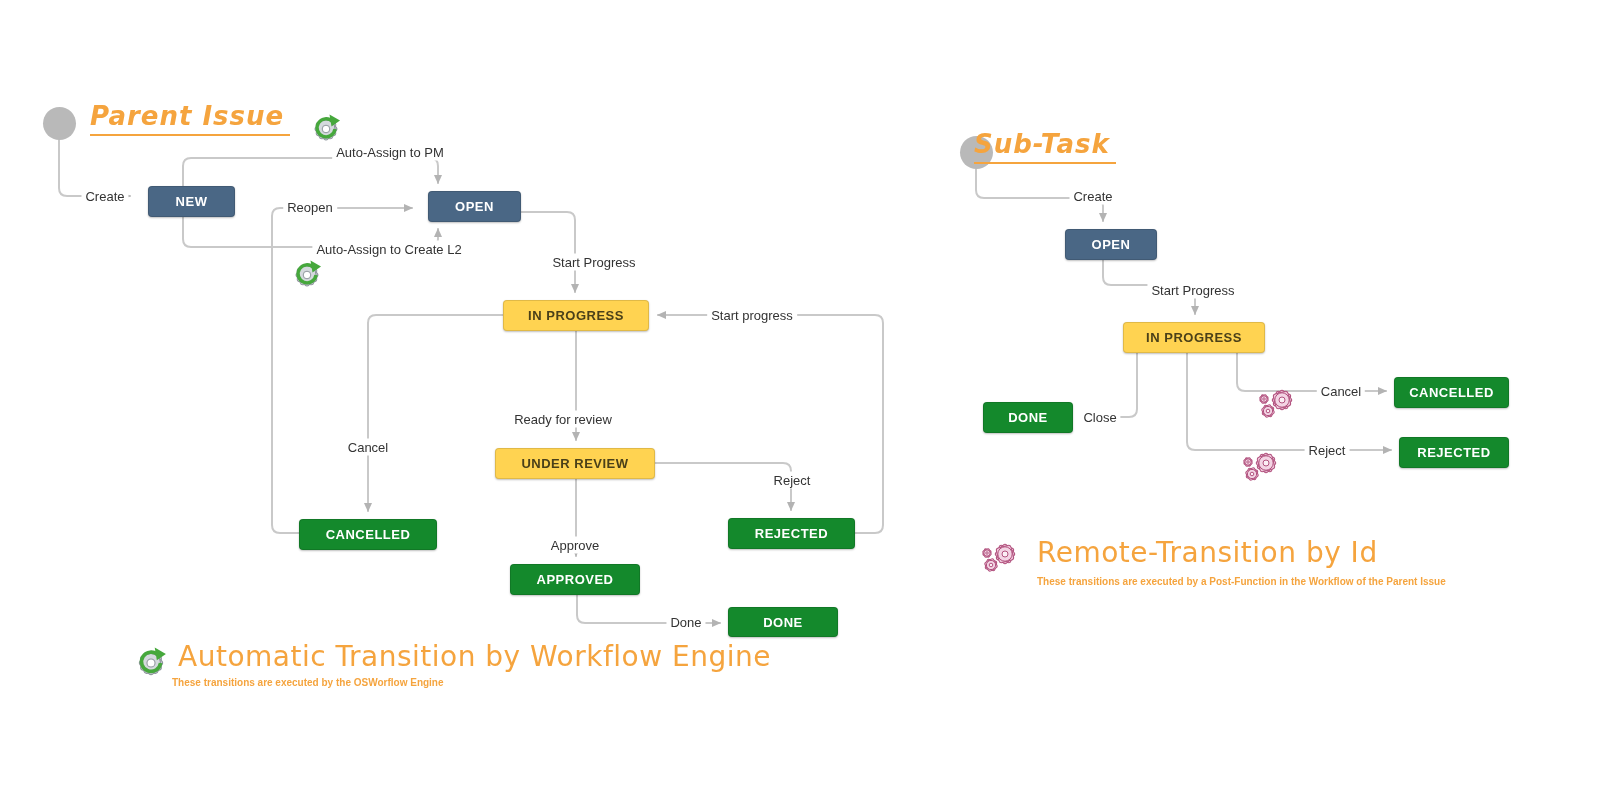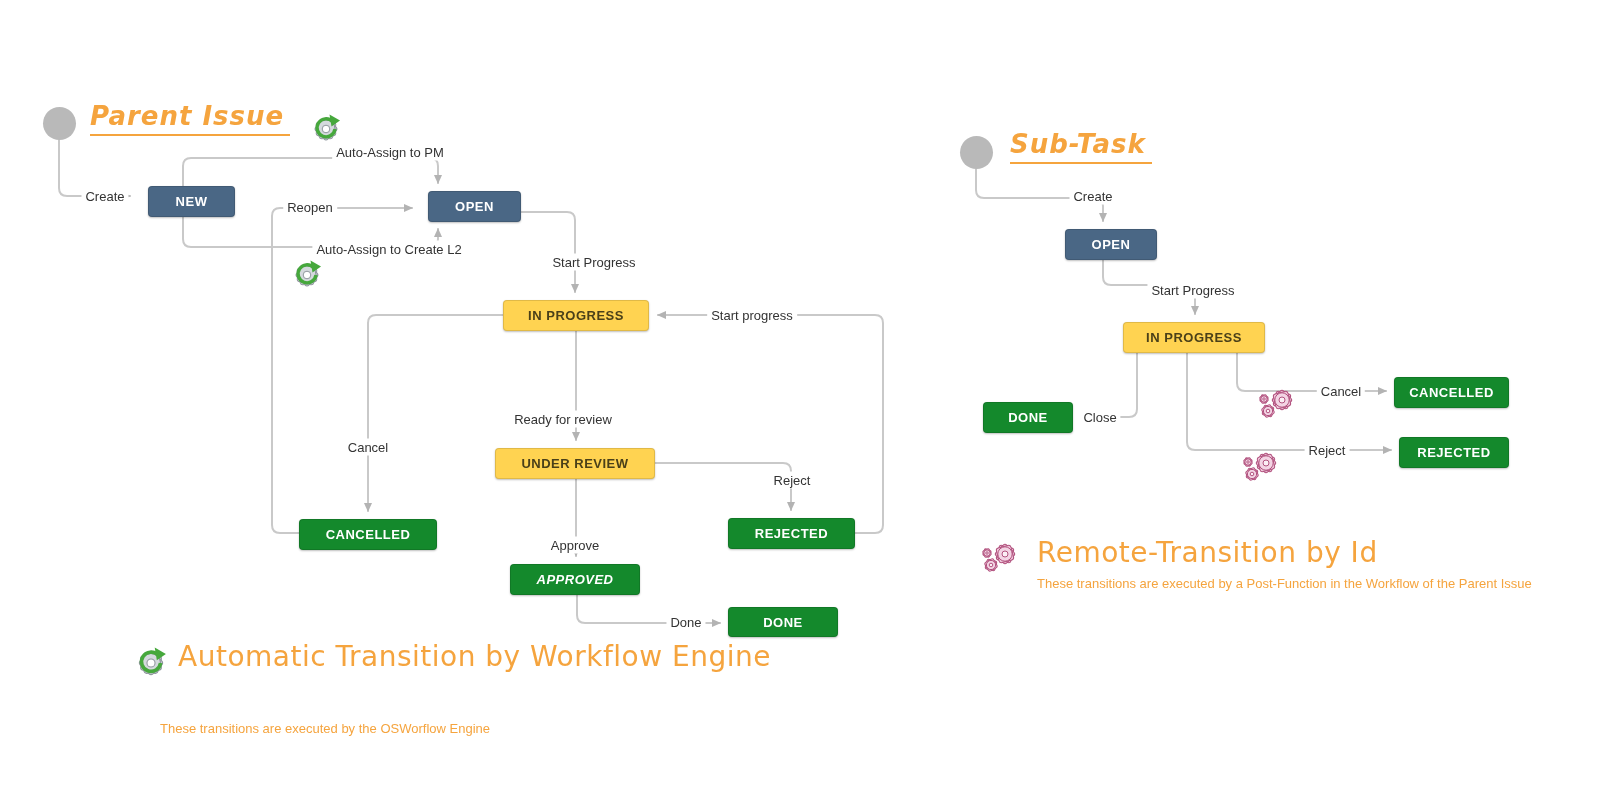--- a/index.html
+++ b/index.html
@@ -57,21 +57,21 @@
   .legend-title{
     position:absolute;
     font-family:"DejaVu Sans",sans-serif;
     font-size:28px;line-height:34px;
     color:var(--orange,#f5a43e);
     letter-spacing:.5px;
     white-space:nowrap;
   }
   .legend-subtitle{
     position:absolute;
-    font-size:13px;font-weight:normal;
+    font-size:10px;font-weight:bold;
     color:var(--orange,#f5a43e);
     white-space:nowrap;
   }
 </style>
 </head>
 <body>
 
 <div class="canvas" id="canvas" style="width: 1624px; height: 794px; background: rgb(255, 255, 255);">
 
   <svg class="wires">
@@ -104,21 +104,21 @@
 
   <div id="layer">
       <div class="start-circle" style="left: 43px; top: 107px; width: 33px; height: 33px;"></div>
       <div class="diagram-title" style="left: 90px; top: 101px;">Parent Issue</div>
       <div class="node slate" style="left: 140px; top: 186px; width: 87px; height: 31px;">NEW</div>
       <div class="node slate" style="left: 420px; top: 191px; width: 93px; height: 31px;">OPEN</div>
       <div class="node yellow" style="left: 503px; top: 300px; width: 146px; height: 31px;">IN PROGRESS</div>
       <div class="node yellow" style="left: 495px; top: 448px; width: 160px; height: 31px;">UNDER REVIEW</div>
       <div class="node green" style="left: 299px; top: 519px; width: 138px; height: 31px;">CANCELLED</div>
       <div class="node green" style="left: 728px; top: 518px; width: 127px; height: 31px;">REJECTED</div>
-      <div class="node green" style="left: 510px; top: 564px; width: 130px; height: 31px; font-style: italic;">APPROVED</div>
+      <div class="node green" style="left: 510px; top: 564px; width: 130px; height: 31px;">APPROVED</div>
       <div class="node green" style="left: 728px; top: 607px; width: 110px; height: 30px;">DONE</div>
       <div class="edge-label" style="left: 105px; top: 196px;">Create</div>
       <div class="edge-label" style="left: 390px; top: 152px;">Auto-Assign to PM</div>
       <div class="edge-label" style="left: 389px; top: 249px;">Auto-Assign to Create L2</div>
       <div class="edge-label" style="left: 310px; top: 207px;">Reopen</div>
       <div class="edge-label" style="left: 594px; top: 262px;">Start Progress</div>
       <div class="edge-label" style="left: 752px; top: 315px;">Start progress</div>
       <div class="edge-label" style="left: 563px; top: 419px;">Ready for review</div>
       <div class="edge-label" style="left: 368px; top: 447px;">Cancel</div>
       <div class="edge-label" style="left: 575px; top: 545px;">Approve</div>
@@ -144,21 +144,21 @@
             <rect x="7.5" y="7.5" width="17" height="17" rx="3" fill="#c6ccd2" transform="rotate(45 16 16)"></rect>
             <rect x="7.5" y="7.5" width="17" height="17" rx="3" fill="#c6ccd2" transform="rotate(75 16 16)"></rect>
             <circle cx="16" cy="16" r="9" fill="#d4d9dd"></circle>
             <circle cx="16" cy="16" r="3.8" fill="#ffffff"></circle>
           </g>
           <path d="M 22.5 8.5 A 9 9 0 1 0 25 16" fill="none" stroke="#46a83c" stroke-width="3.4"></path>
           <path d="M 19.5 1.5 L 30 7.5 L 21.5 13.5 Z" fill="#46a83c"></path>
         </svg>
       </div>
       <div class="start-circle" style="left: 960px; top: 136px; width: 33px; height: 33px;"></div>
-      <div class="diagram-title" style="left: 1010px; top: 129px; font-style: italic;">Sub-Task</div>
+      <div class="diagram-title" style="left: 974px; top: 129px; font-style: italic;">Sub-Task</div>
       <div class="node slate" style="left: 1057px; top: 229px; width: 92px; height: 31px;">OPEN</div>
       <div class="node yellow" style="left: 1123px; top: 322px; width: 142px; height: 31px;">IN PROGRESS</div>
       <div class="node green" style="left: 983px; top: 402px; width: 90px; height: 31px;">DONE</div>
       <div class="node green" style="left: 1394px; top: 377px; width: 115px; height: 31px;">CANCELLED</div>
       <div class="node green" style="left: 1399px; top: 437px; width: 110px; height: 31px;">REJECTED</div>
       <div class="edge-label" style="left: 1093px; top: 196px;">Create</div>
       <div class="edge-label" style="left: 1193px; top: 290px;">Start Progress</div>
       <div class="edge-label" style="left: 1100px; top: 417px;">Close</div>
       <div class="edge-label" style="left: 1341px; top: 391px;">Cancel</div>
       <div class="edge-label" style="left: 1327px; top: 450px;">Reject</div>
@@ -207,21 +207,21 @@
             <rect x="7.5" y="7.5" width="17" height="17" rx="3" fill="#c6ccd2" transform="rotate(45 16 16)"></rect>
             <rect x="7.5" y="7.5" width="17" height="17" rx="3" fill="#c6ccd2" transform="rotate(75 16 16)"></rect>
             <circle cx="16" cy="16" r="9" fill="#d4d9dd"></circle>
             <circle cx="16" cy="16" r="3.8" fill="#ffffff"></circle>
           </g>
           <path d="M 22.5 8.5 A 9 9 0 1 0 25 16" fill="none" stroke="#46a83c" stroke-width="3.4"></path>
           <path d="M 19.5 1.5 L 30 7.5 L 21.5 13.5 Z" fill="#46a83c"></path>
         </svg>
       </div>
       <div class="legend-title" style="left: 178px; top: 640px;">Automatic Transition by Workflow Engine</div>
-      <div class="legend-subtitle" style="left: 160px; top: 677px; margin-top: 44px;">These transitions are executed by the OSWorflow Engine</div>
+      <div class="legend-subtitle" style="left: 172px; top: 677px;">These transitions are executed by the OSWorflow Engine</div>
       <div class="gear-icon" style="left: 981px; top: 540px; width: 38px; height: 38px;">
         <svg viewBox="0 0 38 38">
           <g stroke="#b2537f" stroke-width="1">
             <rect x="16.5" y="6.5" width="15" height="15" rx="2.5" fill="#efc7db" transform="rotate(15 24 14)"></rect>
             <rect x="16.5" y="6.5" width="15" height="15" rx="2.5" fill="#efc7db" transform="rotate(45 24 14)"></rect>
             <rect x="16.5" y="6.5" width="15" height="15" rx="2.5" fill="#efc7db" transform="rotate(75 24 14)"></rect>
             <circle cx="24" cy="14" r="7.2" fill="#f3d4e4"></circle>
             <circle cx="24" cy="14" r="3" fill="#fbeff5"></circle>
             <rect x="5" y="20" width="10" height="10" rx="2" fill="#efc7db" transform="rotate(15 10 25)"></rect>
             <rect x="5" y="20" width="10" height="10" rx="2" fill="#efc7db" transform="rotate(60 10 25)"></rect>

